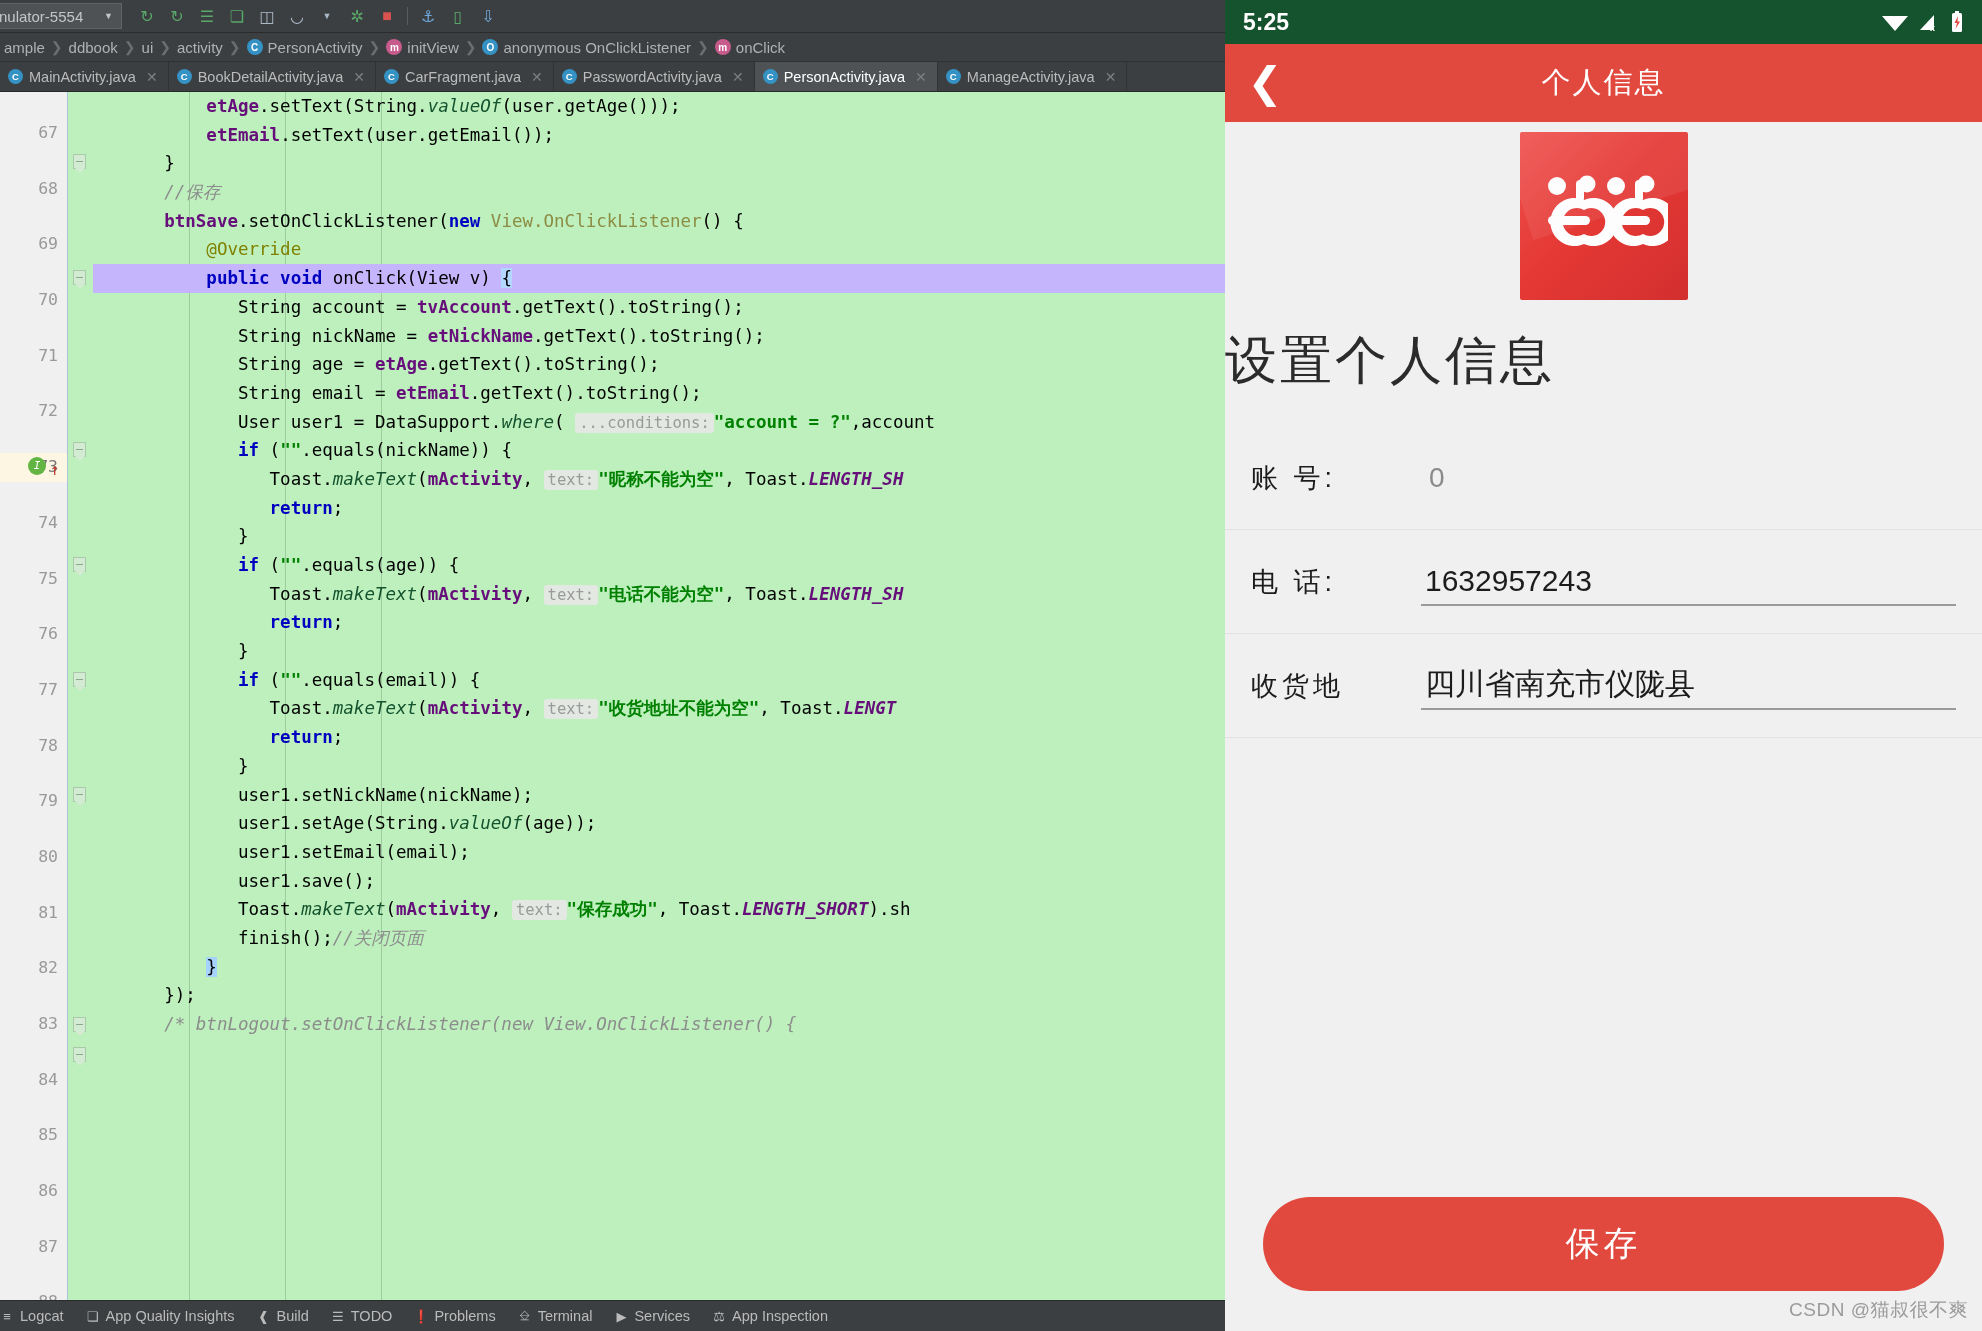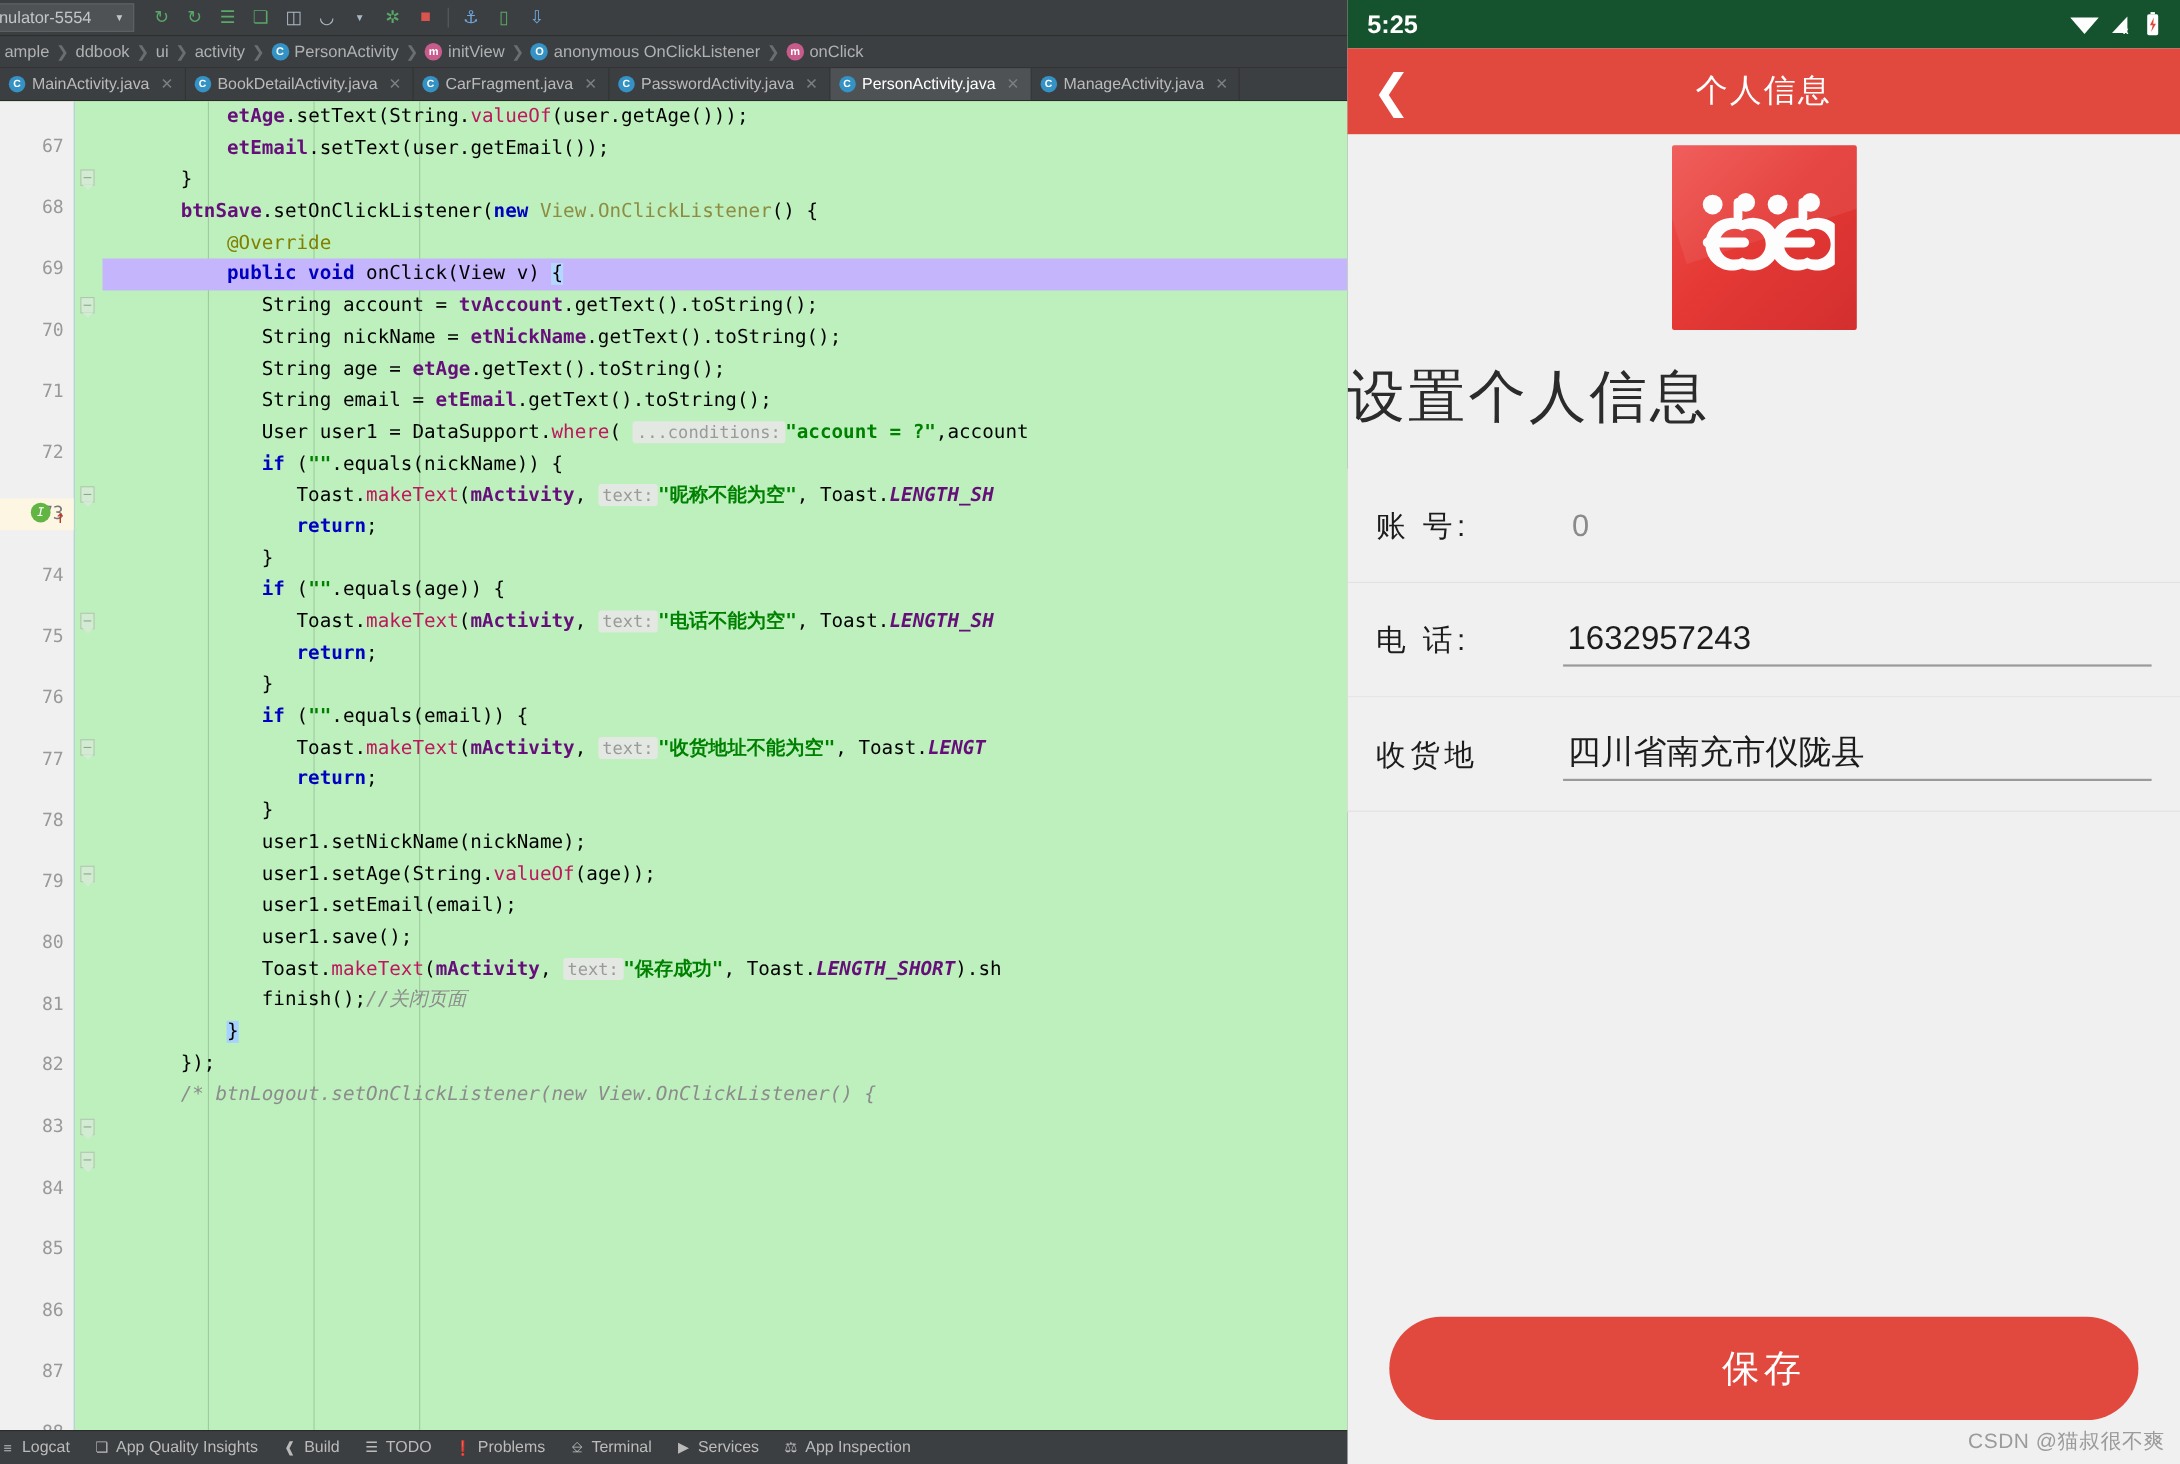--- a/index.html
+++ b/index.html
@@ -123,21 +123,21 @@
   .cline.cur { background: #c4b5fd; }
   .indent-guides {
     position: absolute; top: 0; bottom: 0; left: 0; width: 100%; pointer-events: none;
   }
   .ig { position: absolute; top: 0; bottom: 0; width: 1px; background: rgba(120,160,120,.45); }
 
   
   .kw   { color: #0000c0; font-weight: bold; }
   .fld  { color: #660e7a; font-weight: bold; }
   .mtd  { color: #000000; }
-  .itl  { color: #be185d; }
+  .itl  { color: #14532d; font-style: italic; }
   .str  { color: #008000; font-weight: bold; }
   .cmt  { color: #8c8c8c; font-style: italic; }
   .anno { color: #808000; }
   .ptype{ color: #8c8c43; }
   .stc  { color: #660e7a; font-weight: bold; font-style: italic; }
   .hint { background: #e3e8e3; color: #9a9a9a; font-style: normal; font-size: 15.5px;
           padding: 1px 4px; border-radius: 3px; }
   .sel  { background: #a6d2ff; }
   .selb { background: #b4d7ff; }
 
@@ -377,20 +377,21 @@
       <div class="codearea">
         <div class="indent-guides">
           <div class="ig" style="left:96px"></div>
           <div class="ig" style="left:192px"></div>
           <div class="ig" style="left:288px"></div>
         </div>
 
         <div class="cline"><span class="fld">          etAge</span><span class="mtd">.setText(String.</span><span class="itl">valueOf</span><span class="mtd">(user.getAge()));</span></div>
         <div class="cline"><span class="fld">          etEmail</span><span class="mtd">.setText(user.getEmail());</span></div>
         <div class="cline"><span class="mtd">      }</span></div>
+        <div class="cline"><span class="mtd">      </span><span class="cmt">//保存</span></div>
         <div class="cline"><span class="fld">      btnSave</span><span class="mtd">.setOnClickListener(</span><span class="kw">new </span><span class="ptype">View.OnClickListener</span><span class="mtd">() {</span></div>
         <div class="cline"><span class="anno">          @Override</span></div>
         <div class="cline cur"><span class="kw">          public void </span><span class="mtd">onClick(View v) </span><span class="selb">{</span></div>
         <div class="cline"><span class="mtd">             String account = </span><span class="fld">tvAccount</span><span class="mtd">.getText().toString();</span></div>
         <div class="cline"><span class="mtd">             String nickName = </span><span class="fld">etNickName</span><span class="mtd">.getText().toString();</span></div>
         <div class="cline"><span class="mtd">             String age = </span><span class="fld">etAge</span><span class="mtd">.getText().toString();</span></div>
         <div class="cline"><span class="mtd">             String email = </span><span class="fld">etEmail</span><span class="mtd">.getText().toString();</span></div>
         <div class="cline"><span class="mtd">             User user1 = DataSupport.</span><span class="itl">where</span><span class="mtd">( </span><span class="hint">...conditions:</span><span class="str">"account = ?"</span><span class="mtd">,account</span></div>
         <div class="cline"><span class="kw">             if </span><span class="mtd">(</span><span class="str">""</span><span class="mtd">.equals(nickName)) {</span></div>
         <div class="cline"><span class="mtd">                Toast.</span><span class="itl">makeText</span><span class="mtd">(</span><span class="fld">mActivity</span><span class="mtd">, </span><span class="hint">text:</span><span class="str">"昵称不能为空"</span><span class="mtd">, Toast.</span><span class="stc">LENGTH_SH</span></div>

